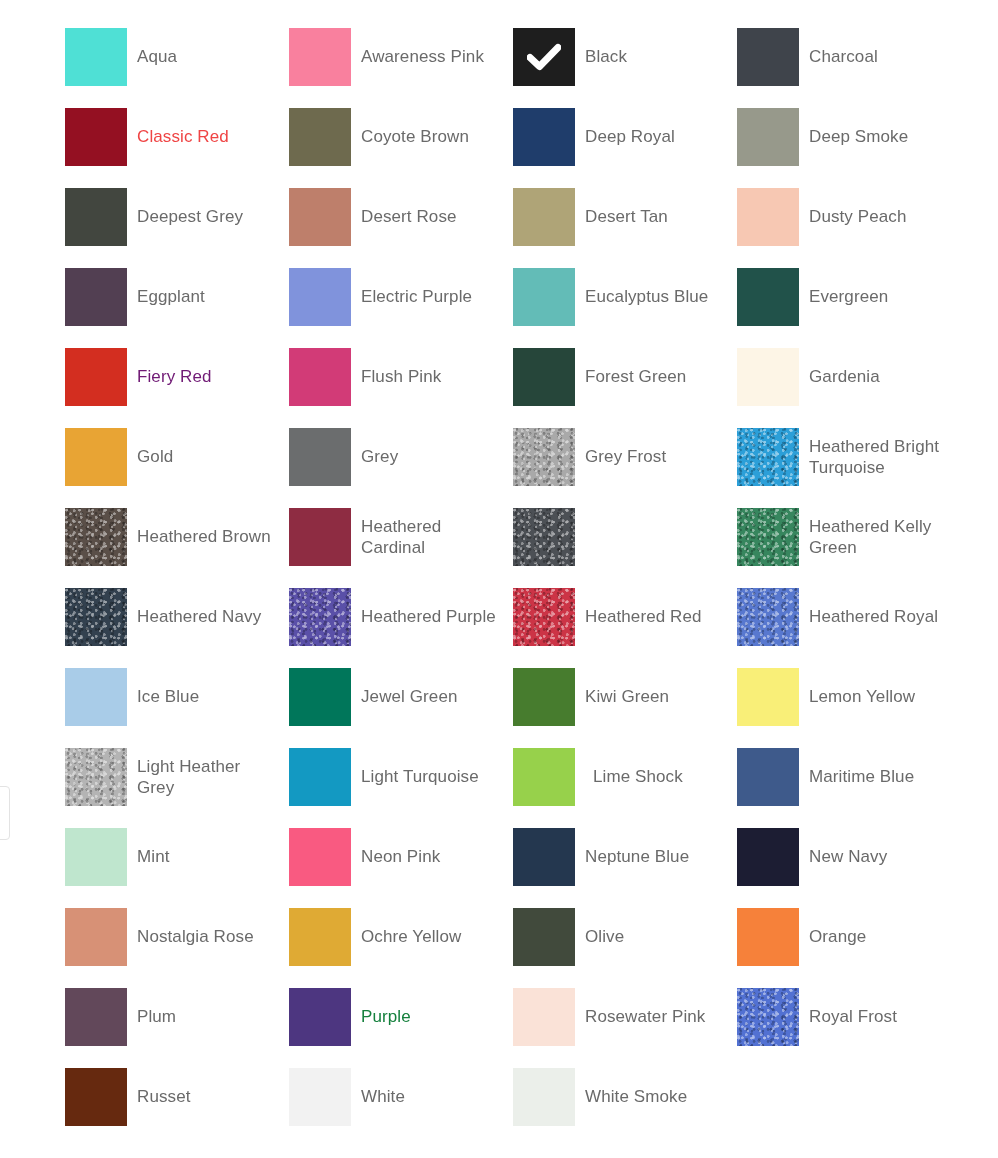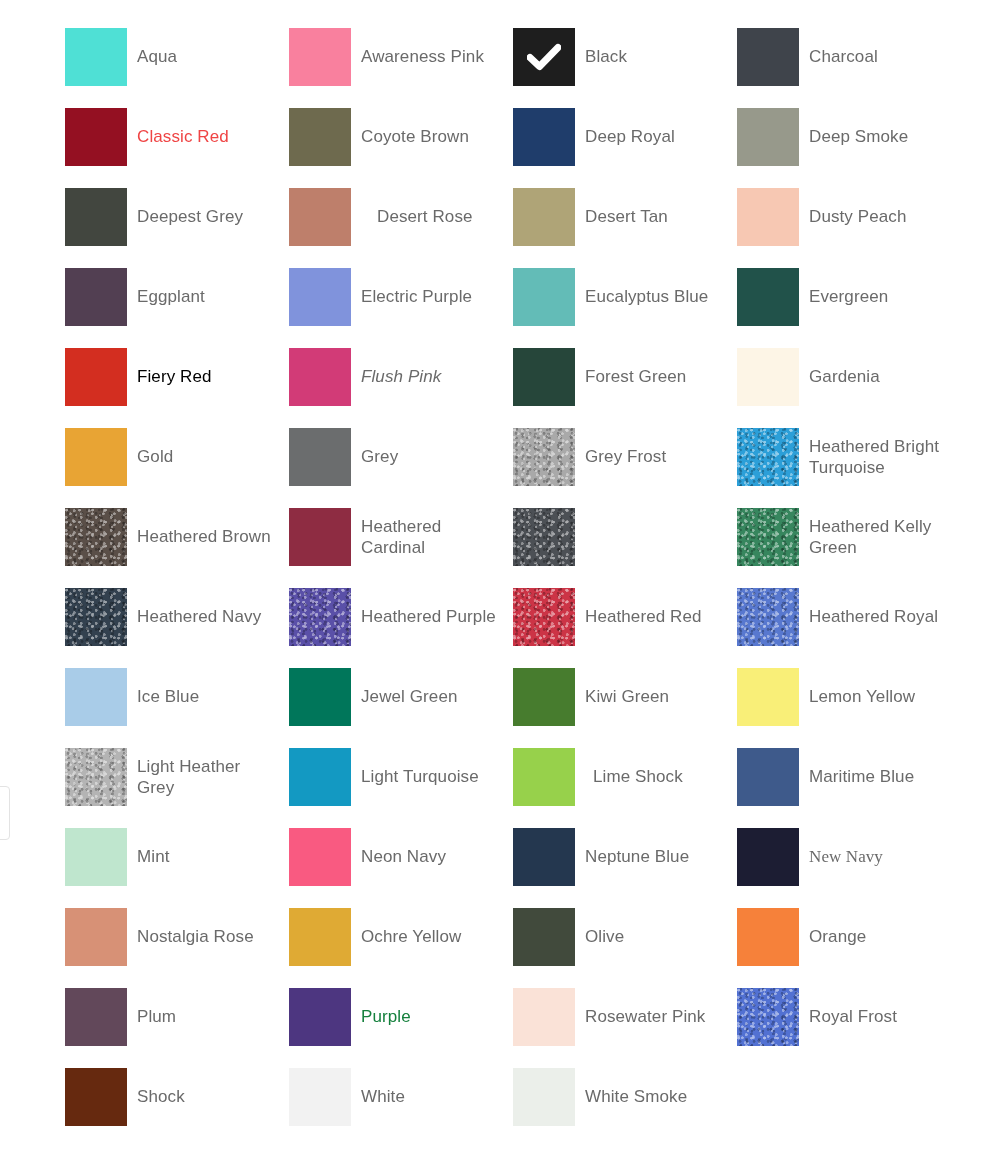--- a/index.html
+++ b/index.html
@@ -143,21 +143,21 @@
     <div class="swatch-option">
       <div class="swatch-chip" style="background: rgb(151, 153, 139);"></div>
       <div class="swatch-label" style="color: rgb(106, 106, 106);">Deep Smoke</div>
     </div>
     <div class="swatch-option">
       <div class="swatch-chip" style="background: rgb(66, 70, 63);"></div>
       <div class="swatch-label" style="color: rgb(106, 106, 106);">Deepest Grey</div>
     </div>
     <div class="swatch-option">
       <div class="swatch-chip" style="background: rgb(190, 127, 107);"></div>
-      <div class="swatch-label" style="color: rgb(106, 106, 106); margin-left: 16px;">Desert Rose</div>
+      <div class="swatch-label" style="color: rgb(106, 106, 106);">Desert Rose</div>
     </div>
     <div class="swatch-option">
       <div class="swatch-chip" style="background: rgb(175, 164, 119);"></div>
       <div class="swatch-label" style="color: rgb(106, 106, 106);">Desert Tan</div>
     </div>
     <div class="swatch-option">
       <div class="swatch-chip" style="background: rgb(247, 200, 179);"></div>
       <div class="swatch-label" style="color: rgb(106, 106, 106);">Dusty Peach</div>
     </div>
     <div class="swatch-option">
@@ -171,25 +171,25 @@
     <div class="swatch-option">
       <div class="swatch-chip" style="background: rgb(99, 188, 183);"></div>
       <div class="swatch-label" style="color: rgb(106, 106, 106);">Eucalyptus Blue</div>
     </div>
     <div class="swatch-option">
       <div class="swatch-chip" style="background: rgb(33, 82, 74);"></div>
       <div class="swatch-label" style="color: rgb(106, 106, 106);">Evergreen</div>
     </div>
     <div class="swatch-option">
       <div class="swatch-chip" style="background: rgb(211, 46, 32);"></div>
-      <div class="swatch-label" style="color: #000000;">Fiery Red</div>
+      <div class="swatch-label" style="color: #701a75;">Fiery Red</div>
     </div>
     <div class="swatch-option">
       <div class="swatch-chip" style="background: rgb(210, 59, 119);"></div>
-      <div class="swatch-label" style="color: rgb(106, 106, 106); font-style: italic;">Flush Pink</div>
+      <div class="swatch-label" style="color: rgb(106, 106, 106);">Flush Pink</div>
     </div>
     <div class="swatch-option">
       <div class="swatch-chip" style="background: rgb(38, 70, 58);"></div>
       <div class="swatch-label" style="color: rgb(106, 106, 106);">Forest Green</div>
     </div>
     <div class="swatch-option">
       <div class="swatch-chip" style="background: rgb(253, 245, 230);"></div>
       <div class="swatch-label" style="color: rgb(106, 106, 106);">Gardenia</div>
     </div>
     <div class="swatch-option">
@@ -270,29 +270,29 @@
     <div class="swatch-option">
       <div class="swatch-chip" style="background: rgb(62, 90, 139);"></div>
       <div class="swatch-label" style="color: rgb(106, 106, 106);">Maritime Blue</div>
     </div>
     <div class="swatch-option">
       <div class="swatch-chip" style="background: rgb(191, 230, 206);"></div>
       <div class="swatch-label" style="color: rgb(106, 106, 106);">Mint</div>
     </div>
     <div class="swatch-option">
       <div class="swatch-chip" style="background: rgb(249, 90, 129);"></div>
-      <div class="swatch-label" style="color: rgb(106, 106, 106);">Neon Navy</div>
+      <div class="swatch-label" style="color: rgb(106, 106, 106);">Neon Pink</div>
     </div>
     <div class="swatch-option">
       <div class="swatch-chip" style="background: rgb(36, 55, 79);"></div>
       <div class="swatch-label" style="color: rgb(106, 106, 106);">Neptune Blue</div>
     </div>
     <div class="swatch-option">
       <div class="swatch-chip" style="background: rgb(28, 29, 51);"></div>
-      <div class="swatch-label" style="color: rgb(106, 106, 106); font-family: Liberation Serif, serif;">New Navy</div>
+      <div class="swatch-label" style="color: rgb(106, 106, 106);">New Navy</div>
     </div>
     <div class="swatch-option">
       <div class="swatch-chip" style="background: rgb(215, 145, 118);"></div>
       <div class="swatch-label" style="color: rgb(106, 106, 106);">Nostalgia Rose</div>
     </div>
     <div class="swatch-option">
       <div class="swatch-chip" style="background: rgb(223, 170, 52);"></div>
       <div class="swatch-label" style="color: rgb(106, 106, 106);">Ochre Yellow</div>
     </div>
     <div class="swatch-option">
@@ -314,21 +314,21 @@
     <div class="swatch-option">
       <div class="swatch-chip" style="background: rgb(250, 226, 215);"></div>
       <div class="swatch-label" style="color: rgb(106, 106, 106);">Rosewater Pink</div>
     </div>
     <div class="swatch-option">
       <div class="swatch-chip heather" style="background: rgb(82, 113, 210);"></div>
       <div class="swatch-label" style="color: rgb(106, 106, 106);">Royal Frost</div>
     </div>
     <div class="swatch-option">
       <div class="swatch-chip" style="background: rgb(102, 41, 15);"></div>
-      <div class="swatch-label" style="color: rgb(106, 106, 106);">Shock</div>
+      <div class="swatch-label" style="color: rgb(106, 106, 106);">Russet</div>
     </div>
     <div class="swatch-option">
       <div class="swatch-chip" style="background: rgb(242, 242, 242);"></div>
       <div class="swatch-label" style="color: rgb(106, 106, 106);">White</div>
     </div>
     <div class="swatch-option">
       <div class="swatch-chip" style="background: rgb(235, 239, 234);"></div>
       <div class="swatch-label" style="color: rgb(106, 106, 106);">White Smoke</div>
     </div>
   </div>

